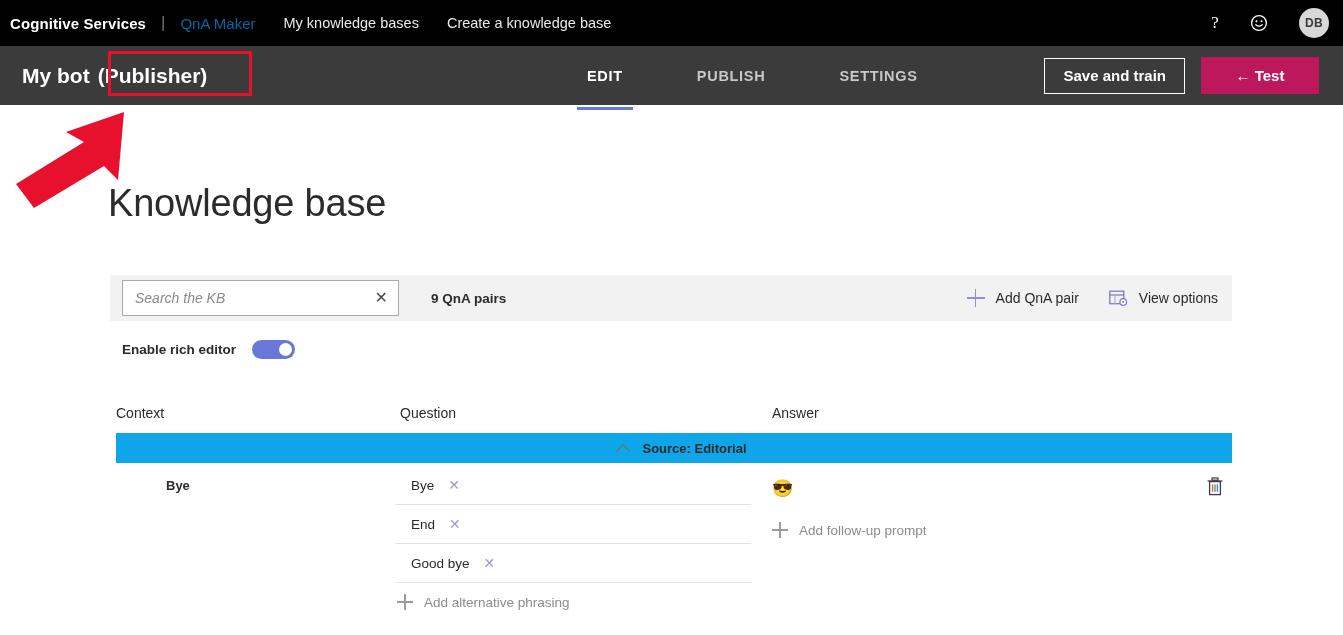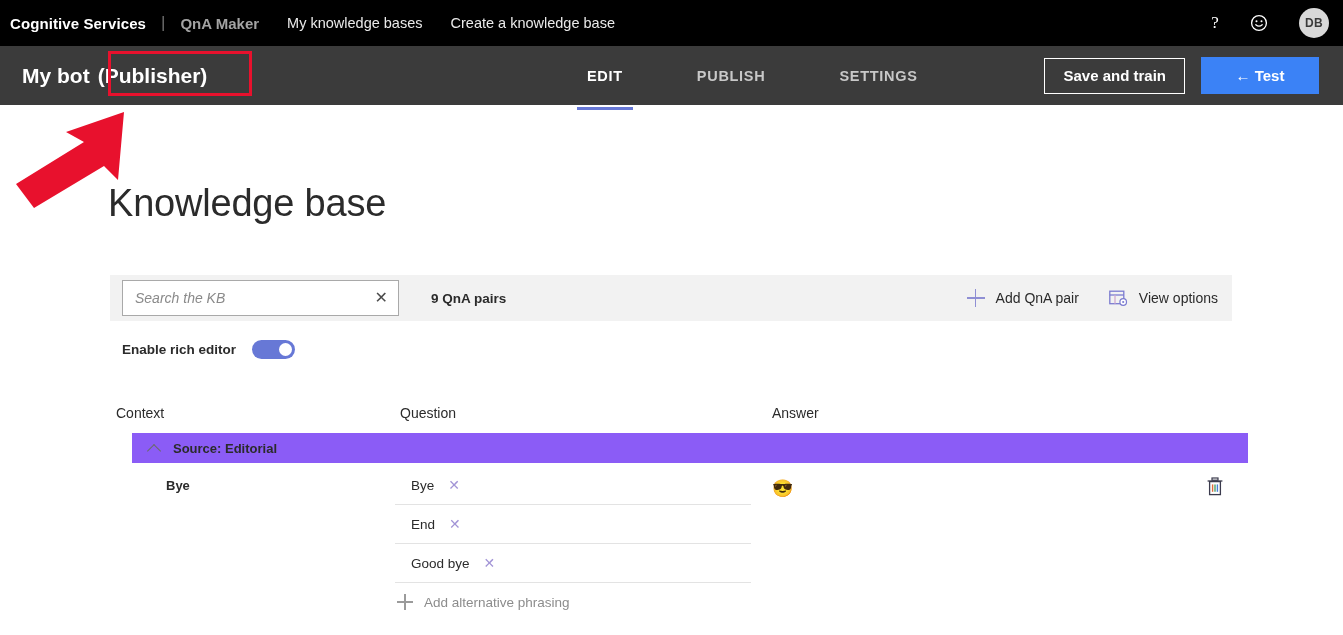--- a/index.html
+++ b/index.html
@@ -34,23 +34,23 @@
     letter-spacing: 0.1px;
     white-space: nowrap;
   }
   .brand-sep {
     color: #6f6f6f;
     font-size: 17px;
     margin: 0 15px;
     font-weight: 300;
   }
   .product {
-    color: #a3a3a3;
+    color: #0369a1;
     font-size: 15px;
-    font-weight: bold;
+    font-weight: normal;
     white-space: nowrap;
   }
   .topnav-link {
     color: #eaeaea;
     font-size: 14.5px;
     font-weight: normal;
     margin-left: 28px;
     white-space: nowrap;
   }
   .topbar-right {
@@ -148,21 +148,21 @@
     font-size: 15px;
     font-weight: bold;
     font-family: "Liberation Sans", sans-serif;
     padding: 0 18px;
     cursor: pointer;
     white-space: nowrap;
   }
   .btn-primary {
     height: 37px;
     min-width: 118px;
-    background: #3b82f6;
+    background: #be185d;
     border: none;
     color: #ffffff;
     font-size: 15px;
     font-weight: bold;
     font-family: "Liberation Sans", sans-serif;
     margin-left: 16px;
     margin-right: 24px;
     padding: 0 21px;
     cursor: pointer;
     white-space: nowrap;
@@ -316,26 +316,27 @@
     font-size: 14px;
     color: #2b2b2b;
     white-space: nowrap;
   }
   .col-h.c1 { left: 0; }
   .col-h.c2 { left: 284px; }
   .col-h.c3 { left: 656px; }
 
   .source-row {
     position: absolute;
-    left: 132px; top: 433px;
+    left: 116px; top: 433px;
     width: 1116px; height: 30px;
-    background: #8b5cf6;
-    display: flex;
-    align-items: center;
-    cursor: pointer;
+    background: #0ea5e9;
+    display: flex;
+    align-items: center;
+    cursor: pointer;
+    justify-content: center;
   }
   .chev {
     margin-left: 16px;
     margin-right: 11px;
     width: 14px; height: 14px;
     position: relative;
   }
   .chev::before {
     content: "";
     position: absolute;
@@ -548,20 +549,24 @@
       <span class="q-x">✕</span>
     </div>
     <div class="add-phrasing">
       <span class="plus-grey"></span>
       <span class="lbl">Add alternative phrasing</span>
     </div>
   </div>
 
   <div class="a-cell">
     <div class="a-emoji">😎</div>
+    <div class="add-followup">
+      <span class="plus-grey"></span>
+      <span class="lbl">Add follow-up prompt</span>
+    </div>
   </div>
 
   <div class="row-delete">
     <svg width="18" height="20" viewBox="0 0 18 20">
       <rect x="6" y="1" width="6" height="2.2" fill="none" stroke="#3b3b4d" stroke-width="1.2"></rect>
       <line x1="1.6" y1="4" x2="16.4" y2="4" stroke="#3b3b4d" stroke-width="1.3"></line>
       <rect x="3.6" y="4.6" width="10.8" height="13" fill="none" stroke="#3b3b4d" stroke-width="1.3"></rect>
       <line x1="6.6" y1="7.4" x2="6.6" y2="14.8" stroke="#e06a3a" stroke-width="1.4"></line>
       <line x1="9" y1="7.4" x2="9" y2="14.8" stroke="#4aa36a" stroke-width="1.4"></line>
       <line x1="11.4" y1="7.4" x2="11.4" y2="14.8" stroke="#4a7fd6" stroke-width="1.4"></line>

